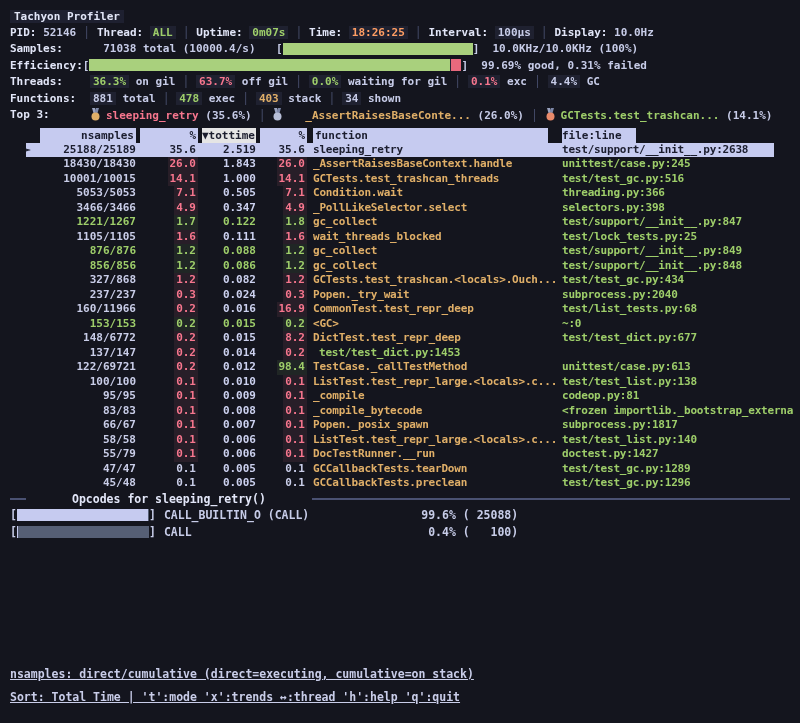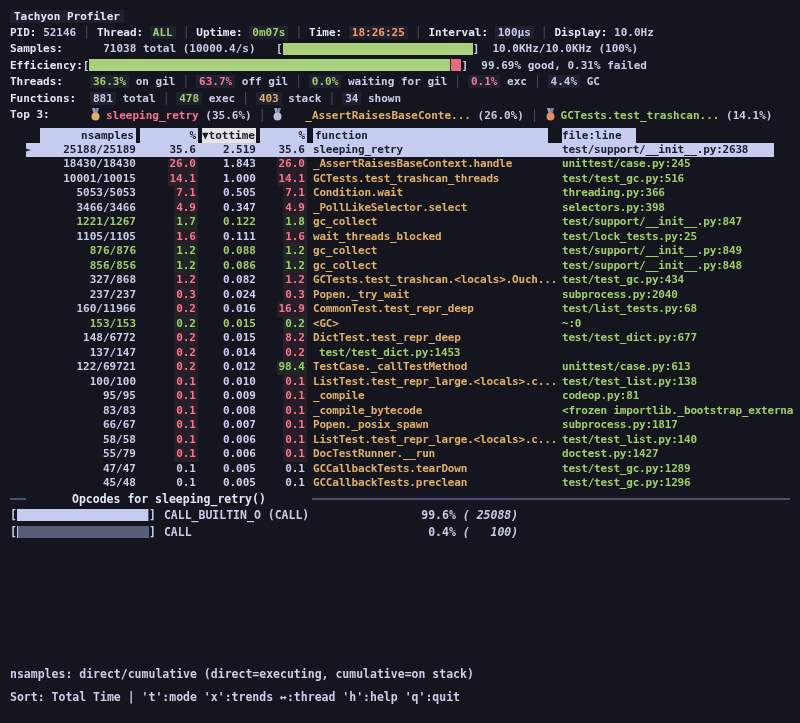--- a/index.html
+++ b/index.html
@@ -56,25 +56,25 @@
   .rule-line{display:flex;align-items:center;height:16px;gap:39px;}
   .rule{height:2px;background:#4a5172;}
   .rule.left{width:16px;}
   .rule.right{flex:1;}
   .rule-title{color:#e2e6f8;padding:0 7px;white-space:pre;}
   .oprow{display:flex;align-items:center;height:17px;white-space:pre;}
   .opbar{display:inline-block;width:132px;height:12px;background:#565f75;position:relative;overflow:hidden;vertical-align:middle;}
   .opbar .fill{position:absolute;left:0;top:0;bottom:0;background:#c6cbf0;}
   .opname{display:inline-block;width:232px;padding-left:8px;}
   .oppct{display:inline-block;width:60px;text-align:right;}
-  .opcnt{display:inline-block;font-style:italic;}
+  .opcnt{display:inline-block;}
 
   
   .footer{position:absolute;left:10px;top:662px;font-size:11.5px;font-weight:bold;color:#c9cde9;}
-  .fline{height:23px;display:flex;align-items:center;white-space:pre;}
+  .fline{height:23px;display:flex;align-items:center;white-space:pre;text-decoration:underline;}
   .medal{width:11px;height:13px;margin-right:5px;display:inline-block;vertical-align:-2px;}
 </style>
 </head>
 <body>
 
 <div class="hdr">
   <div class="hline">
     <span class="title-badge">Tachyon Profiler</span>
   </div>
 

